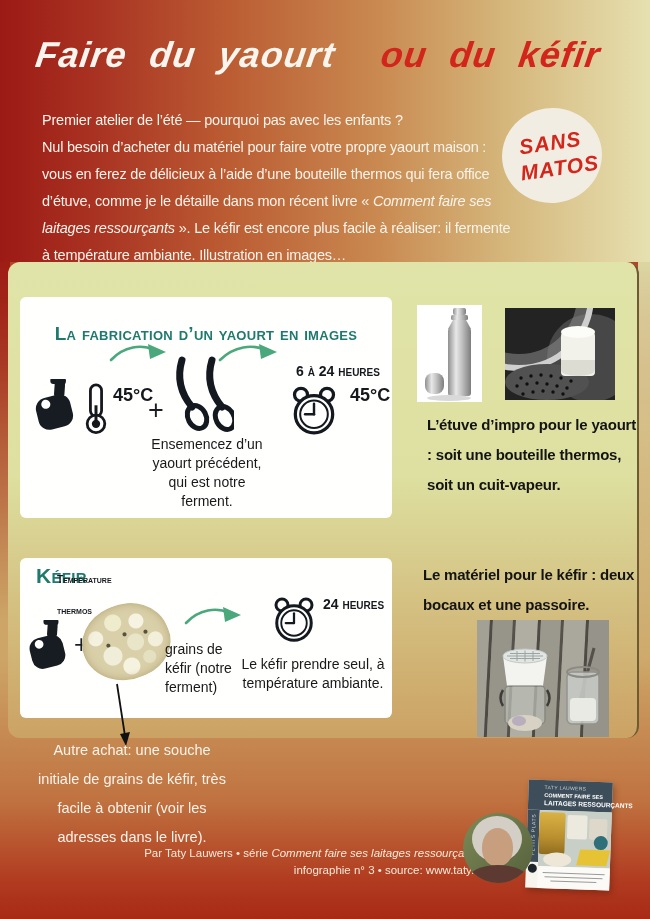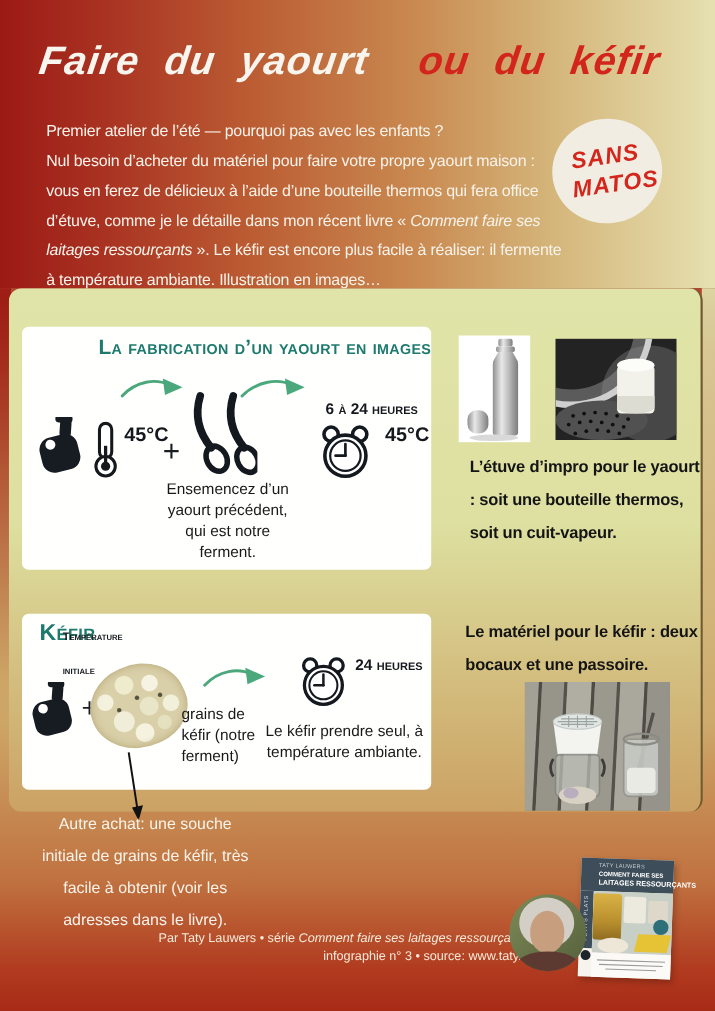--- a/index.html
+++ b/index.html
@@ -28,21 +28,21 @@
     background:#f2ede2;display:flex;flex-direction:column;justify-content:center;align-items:center;
     transform:rotate(-8deg);}
   .badge div{color:#d3261c;font-size:21px;font-weight:bold;font-style:italic;letter-spacing:1px;
     text-transform:uppercase;line-height:26px;}
   .badge .l2{margin-left:12px;}
   
   .card{position:absolute;background:#fffffe;border-radius:6px;}
   .card1{left:20px;top:297px;width:372px;height:221px;}
   .card2{left:20px;top:558px;width:372px;height:160px;}
   .teal{color:#1e7a6d;font-weight:bold;font-variant:small-caps;text-align:center;}
-  .card1-heading{position:absolute;left:0;right:0;top:9px;text-align:right;font-size:19px;letter-spacing:.3px;}
+  .card1-heading{position:absolute;left:0;right:0;top:26px;text-align:center;font-size:19px;letter-spacing:.3px;}
   .card2-heading{position:absolute;left:16px;top:6px;font-size:21px;letter-spacing:.3px;}
   .mini-label{font-variant:small-caps;font-weight:bold;font-size:14px;color:#15181d;white-space:nowrap;}
   .temp{position:absolute;font-weight:bold;font-size:18px;color:#15181d;}
   .plus{position:absolute;font-size:27px;color:#1a1d22;font-weight:400;}
   .cap{position:absolute;font-size:14px;line-height:19px;color:#191919;text-align:center;}
   .icon{position:absolute;}
   
   .grains{position:absolute;left:62px;top:46px;width:88px;height:76px;border-radius:48% 52% 45% 55%;
     transform:rotate(-24deg);
     background:
@@ -226,21 +226,21 @@
       <ellipse cx="73" cy="24" rx="17" ry="6" fill="#fcfcf8"></ellipse>
       <path d="M56 52 h34 v10 a17 6 0 0 1 -34 0 Z" fill="#dddcd2"></path>
     </svg>
   </div>
 
   <div class="photo-caption" style="left:416px;top:410px;width:215px">L’étuve d’impro pour le yaourt : soit une bouteille thermos, soit un cuit-vapeur.</div>
 
   <div class="card card2">
     <div class="card2-heading teal">Kéfir</div>
     <div class="mini-label" style="position:absolute;left:37px;top:16px;font-size:10px">Température</div>
-    <div class="mini-label" style="position:absolute;left:37px;top:47px;font-size:10px">initiale</div>
+    <div class="mini-label" style="position:absolute;left:37px;top:47px;font-size:10px">thermos</div>
 
     <svg class="icon" style="left:2px;top:62px" width="50" height="50" viewBox="0 0 80 80">
       <g transform="rotate(-14 40 44)">
         <rect x="12" y="26" width="54" height="50" rx="17" fill="#171b22"></rect>
         <rect x="47" y="8" width="16" height="22" rx="4" fill="#171b22" transform="rotate(18 55 19)"></rect>
         <rect x="44" y="0" width="24" height="11" rx="5" fill="#171b22" transform="rotate(18 56 6)"></rect>
         <circle cx="29" cy="36" r="7" fill="#ffffff"></circle>
       </g>
     </svg>
 

